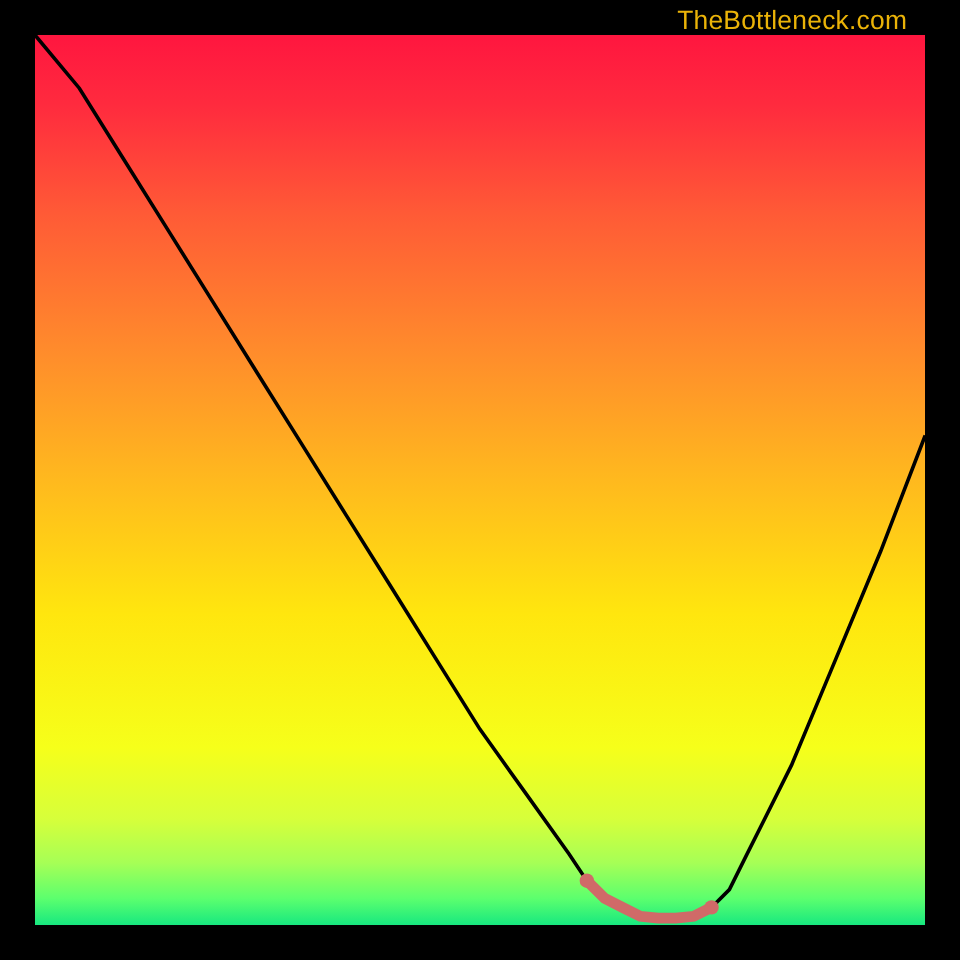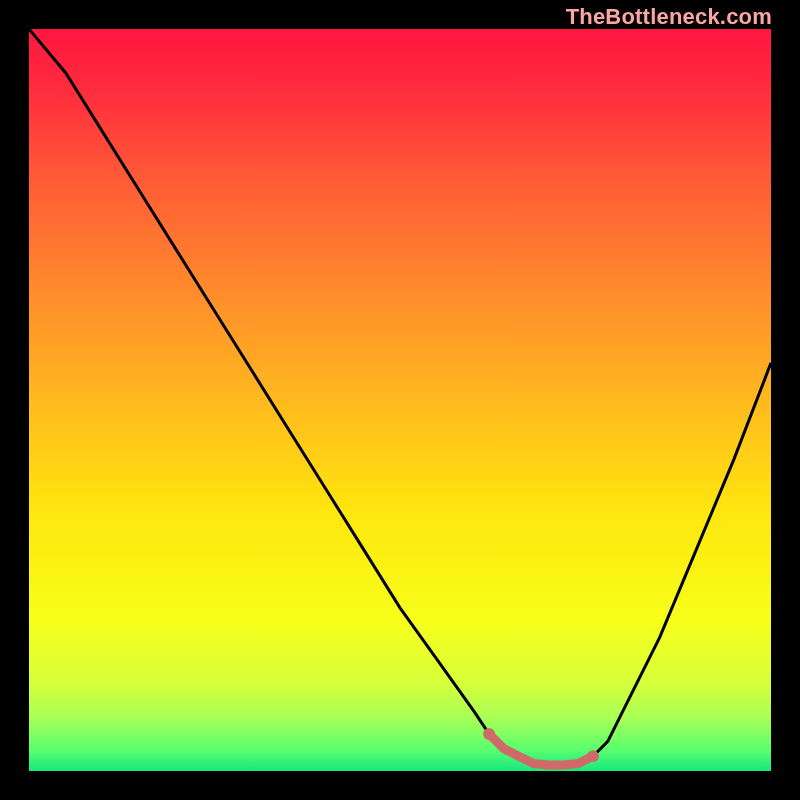--- a/index.html
+++ b/index.html
@@ -25,24 +25,24 @@
     height: 742px;
     overflow: hidden;
   }
   .gradient {
     position: absolute;
     inset: 0;
   }
   .watermark {
     position: absolute;
     top: 4px;
-    right: 28px;
-    color: #fca5a5;
+    right: 44px;
+    color: #eab308;
     font-size: 22px;
-    font-weight: 700;
+    font-weight: 400;
     letter-spacing: 0.2px;
   }
   svg.curve {
     position: absolute;
     inset: 0;
   }
 </style>
 </head>
 <body>
 

